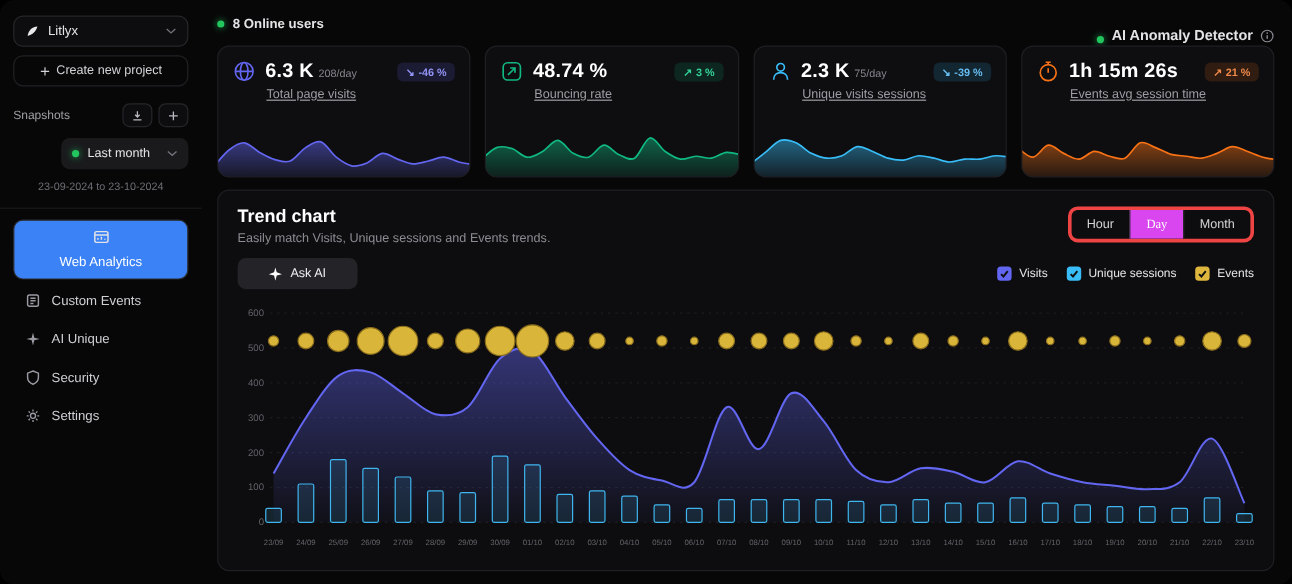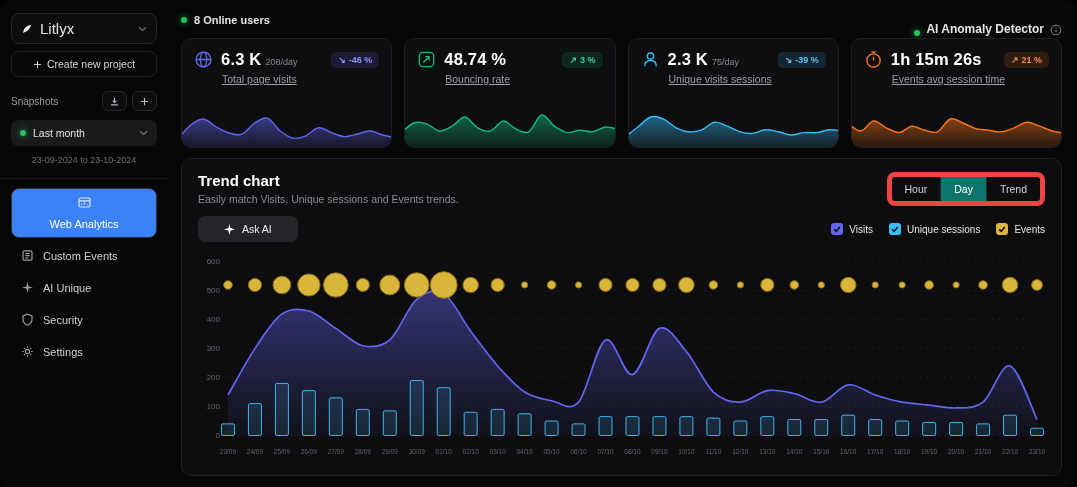--- a/index.html
+++ b/index.html
@@ -1,27 +1,27 @@
 <!DOCTYPE html>
 <html><head>
 <meta charset="utf-8">
 <style>
   * { box-sizing:border-box; margin:0; padding:0; }
   body { background:#000; font-family:"Liberation Sans", sans-serif; color:#e4e4e7; }
   .app { width:1077px; height:487px; background:#070708; border-radius:12px; display:flex; overflow:hidden; }
 
   
   .sidebar { width:168px; flex:0 0 168px; padding:13px 11px; display:flex; flex-direction:column; }
-  .proj { display:flex; align-items:center; gap:7px; border:1px solid #27272b; background:#0d0d0f; border-radius:8px; padding:6px 9px; font-size:15px; color:#e4e4e7; cursor:pointer; }
+  .proj { display:flex; align-items:center; gap:7px; border:1px solid #27272b; background:#0d0d0f; border-radius:8px; padding:6px 9px; font-size:11px; color:#e4e4e7; cursor:pointer; }
   .proj .chev, .period .chev { margin-left:auto; color:#71717a; display:flex; }
   .create-btn { margin-top:7px; display:flex; align-items:center; justify-content:center; gap:5px; border:1px solid #222226; background:transparent; color:#d4d4d8; border-radius:8px; padding:6px; font-size:10.5px; font-family:inherit; cursor:pointer; width:100%; }
   .snap-row { margin-top:14px; display:flex; align-items:center; font-size:10px; color:#9f9fa6; }
   .snap-actions { margin-left:auto; display:flex; gap:5px; }
   .icon-btn { width:25px; height:20px; border:1px solid #26262a; border-radius:6px; background:#0d0d0f; color:#b9b9c0; display:flex; align-items:center; justify-content:center; cursor:pointer; }
-  .period { margin-top:9px; display:flex; align-items:center; gap:7px; background:#1a1a1d; border-radius:7px; padding:7px 9px; font-size:10.5px; cursor:pointer; }
+  .period { margin-top:9px; display:flex; align-items:center; gap:7px; background:#1a1a1d; border-radius:7px; padding:7px 9px; font-size:10.5px; cursor:pointer;margin-left:40px; }
   .dot { width:6px; height:6px; border-radius:50%; background:#22c55e; box-shadow:0 0 6px rgba(34,197,94,.8); flex:none; }
   .range-text { margin-top:9px; font-size:9px; color:#6d6d75; text-align:center; }
   .side-div { border:none; border-top:1px solid #1b1b1f; margin:13px -11px 9px; }
   .nav-item { display:flex; align-items:center; gap:9px; padding:7px 9px; border-radius:8px; font-size:11px; color:#cfcfd4; cursor:pointer; border:1px solid transparent; margin-bottom:3px; }
   .nav-item svg { color:#9a9aa2; flex:none; }
   .nav-item.active { background:#3b82f6; border-color:#2e2e33; color:#fff;flex-direction:column; }
   .nav-item.active svg { color:#e4e4e7; }
 
   
   .main { flex:1; padding:10px 15px 11px 13px; display:flex; flex-direction:column; min-width:0; }
@@ -38,24 +38,24 @@
   .big { font-size:16.5px; font-weight:700; color:#fff; letter-spacing:.2px; white-space:nowrap; }
   .sub { font-size:9px; color:#85858d; margin-left:4px; white-space:nowrap; }
   .badge { margin-left:auto; display:flex; align-items:center; gap:3px; font-size:9px; font-weight:600; padding:3px 7px; border-radius:5px; white-space:nowrap; }
   .card-label { padding:4px 12px 0 40px; font-size:10.5px; color:#9d9da5; white-space:nowrap;text-decoration:underline; }
   .spark { position:absolute; left:-1px; bottom:-1px; width:calc(100% + 2px); height:52px; display:block; }
 
   .trend-card { flex:1; margin-top:10px; background:#0d0d0f; border:1px solid #1f1f24; border-radius:10px; padding:13px 16px 6px; display:flex; flex-direction:column; min-height:0; }
   .trend-head { display:flex; align-items:flex-start; }
   .trend-title { font-size:15px; font-weight:700; color:#fff; }
   .trend-sub { font-size:10.5px; color:#8b8b93; margin-top:4px; }
-  .range-group { margin-left:auto; display:flex; border:5px solid #ef4444; border-radius:8px; overflow:hidden; }
+  .range-group { margin-left:auto; display:flex; border:3px solid #ef4444; border-radius:8px; overflow:hidden; }
   .range-group button { background:transparent; border:none; color:#d4d4d8; font-size:10.5px; padding:6px 13px; font-family:inherit; cursor:pointer; }
   .range-group button + button { border-left:1px solid #2a2a2f; }
-  .range-group button.active { background:#0f766e; color:#fff; }
+  .range-group button.active { background:#d946ef; color:#fff;font-family:Liberation Serif, serif; }
   .trend-toolbar { display:flex; align-items:center; margin-top:10px; }
   .ask-ai { display:flex; align-items:center; gap:7px; background:#232328; border:none; color:#ececf0; font-size:10.5px; border-radius:7px; padding:7px 26px; font-family:inherit; cursor:pointer; }
   .legend { margin-left:auto; display:flex; gap:16px; }
   .legend-item { display:flex; align-items:center; gap:6px; font-size:10px; color:#e4e4e7; cursor:pointer; }
   .checkbox { width:12px; height:12px; border-radius:3px; display:flex; align-items:center; justify-content:center; flex:none; }
   .chart-wrap { flex:1; margin-top:6px; min-height:0; }
   .chart-wrap svg { width:100%; height:100%; display:block; }
 </style>
 </head>
 <body>
@@ -294,21 +294,21 @@
 
     <section class="trend-card">
       <div class="trend-head">
         <div>
           <div class="trend-title">Trend chart</div>
           <div class="trend-sub">Easily match Visits, Unique sessions and Events trends.</div>
         </div>
         <div class="range-group">
           <button>Hour</button>
           <button class="active">Day</button>
-          <button>Trend</button>
+          <button>Month</button>
         </div>
       </div>
 
       <div class="trend-toolbar">
         <button class="ask-ai">
           <svg width="11" height="11" viewBox="0 0 12 12" fill="#fff">
               <path d="M6 0l1.2 4.3L12 6 7.2 7.2 6 12 4.8 7.2 0 6l4.8-1.7z"></path>
             </svg>
           <span>Ask AI</span>
         </button>

